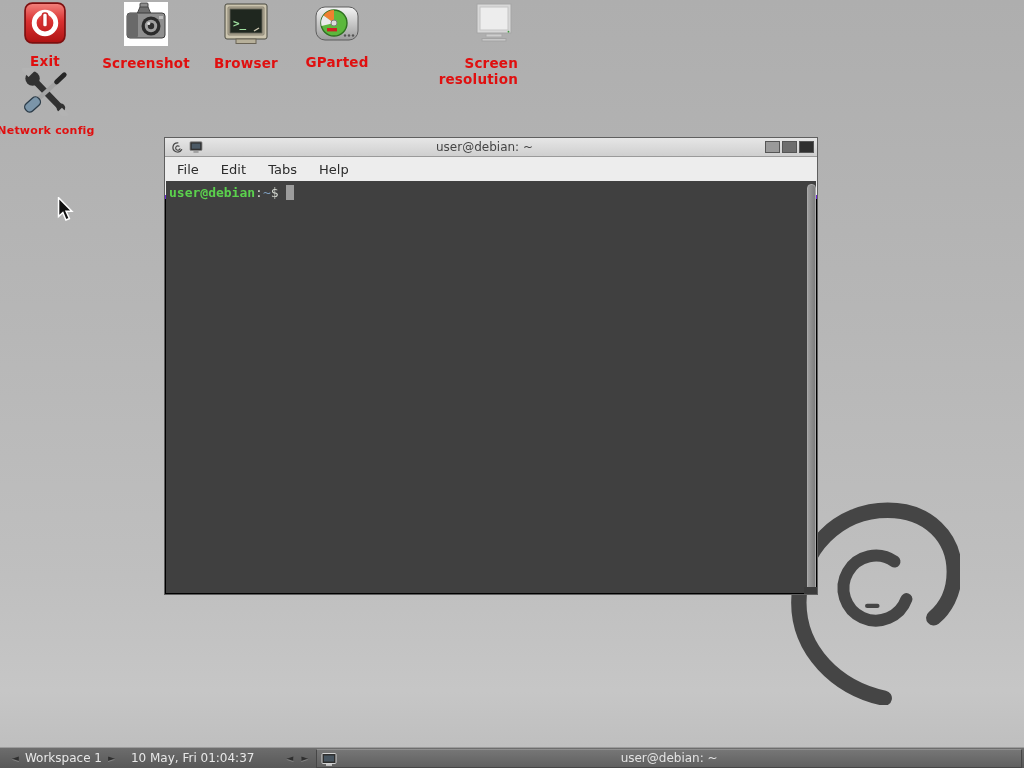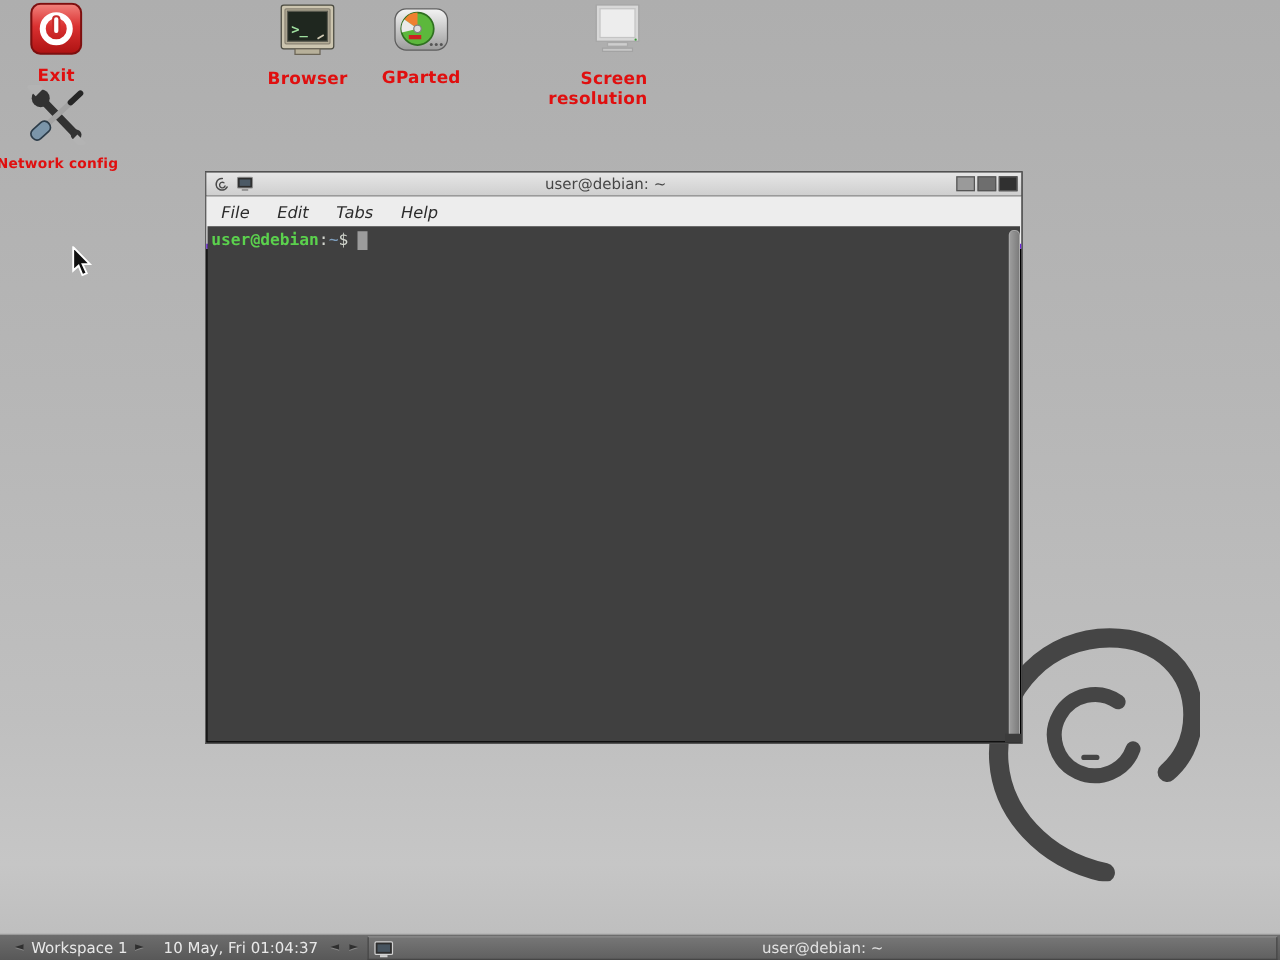--- a/index.html
+++ b/index.html
@@ -16,21 +16,21 @@
   
   #term-win{position:absolute; left:164px; top:137px; width:654px; height:458px;
     border:1px solid #5f5f5f; box-sizing:border-box; background:#000;}
   #titlebar{height:19px; background:linear-gradient(180deg,#e6e6e6,#cfcfcf);
     border-bottom:1px solid #9a9a9a; display:flex; align-items:center; padding:0 3px; box-sizing:border-box;}
   #titlebar .ticon{margin:0 3px; line-height:0;}
   #title-text{flex:1; text-align:center; font-size:12px; color:#454545;}
   .winbtn{width:15px; height:12px; margin-left:2px; border:1px solid #555; box-sizing:border-box;}
   #btn-min{background:#9a9a9a;} #btn-max{background:#6e6e6e;} #btn-close{background:#303030;}
   #menubar{height:42px; background:#ededed; border-bottom:4px solid #6d28d9;
-    line-height:23px; padding-left:12px; box-sizing:border-box;font-style:italic;}
+    line-height:23px; padding-left:12px; box-sizing:border-box;}
   .menu-item{display:inline-block; margin-right:17px; font-size:13px; color:#2c2c2c; cursor:default;}
   #term-content{position:absolute; left:1px; right:1px; top:43px; bottom:1px; background:#404040;
     font-family:"DejaVu Sans Mono", monospace; font-size:13px; padding:4px 3px; box-sizing:border-box;}
   #prompt .uh{color:#5bd14d; font-weight:700;}
   #prompt .sep{color:#d3d7cf;}
   #prompt .path{color:#7e9fbf;}
   #prompt .dollar{color:#d3d7cf;}
   #cursor-block{display:inline-block; width:8px; height:15px; background:#9c9c9c; margin-left:7px; vertical-align:text-bottom;}
   #term-scrollbar{position:absolute; right:1px; top:46px; bottom:3px; width:9px;
     background:linear-gradient(90deg,#9c9c9c,#7d7d7d); border:1px solid #a9a9a9;
@@ -38,21 +38,21 @@
   #resize-grip{position:absolute; right:0; bottom:0; width:13px; height:7px; background:#3b3b3b;}
   
   #watermark{position:absolute; left:788px; top:500px; line-height:0;}
   #mouse-cursor{position:absolute; left:57px; top:197px; line-height:0;}
   
   #taskbar{position:absolute; left:0; bottom:0; width:1024px; height:21px;
     background:linear-gradient(180deg,#6d6d6d,#585858); border-top:1px solid #9b9b9b;
     box-sizing:border-box; display:flex; align-items:center; padding:0 2px 0 8px; color:#e8e8e8; font-size:12px;}
   .tb-arrow{font-size:9px; color:#2f2f2f; text-shadow:0 1px 0 rgba(255,255,255,.25); padding:0 4px; cursor:default;}
   #tb-workspace{margin:0 2px; white-space:nowrap;}
-  #tb-clock{margin:0 6px 0 12px; white-space:nowrap;}
+  #tb-clock{margin:0 28px 0 12px; white-space:nowrap;}
   #task-button{flex:1; height:19px; margin-left:4px; position:relative;
     background:linear-gradient(180deg,#767676,#606060);
     border:1px solid #464646; border-top-color:#8f8f8f; box-sizing:border-box;
     display:flex; align-items:center; justify-content:center;}
   #task-button .ticon{position:absolute; left:4px; top:2px; line-height:0;}
   #task-title{font-size:12px; color:#e3e3e3;}
 </style>
 </head>
 <body>
 
@@ -69,20 +69,37 @@
         </linearGradient>
           </defs>
         <rect x="1" y="1" width="38" height="38" rx="7" fill="url(#gEx)" stroke="#7d0f0f" stroke-width="1.6"></rect>
         <circle cx="20" cy="20" r="10.3" fill="none" stroke="#ffffff" stroke-width="4.6"></circle>
         <rect x="17.6" y="10.5" width="4.8" height="13.5" rx="2.2" fill="#ffffff" stroke="#c92c2c" stroke-width="1.6"></rect>
       </svg>
     </span>
     <span class="lbl">Exit</span>
   </div>
 
+  <div class="dicon" style="left:81px;top:2px;">
+    <span class="img">
+      <svg width="44" height="44" viewBox="0 0 44 44">
+        <rect x="0" y="0" width="44" height="44" fill="#ffffff"></rect>
+        <rect x="16" y="1" width="8" height="5" rx="1" fill="#8d8d8d" stroke="#474747"></rect>
+        <polygon points="13,12 16,5 24,5 27,12" fill="#6f6f6f" stroke="#474747"></polygon>
+        <rect x="3" y="11" width="38" height="25" rx="3" fill="#8f8f8f" stroke="#3c3c3c"></rect>
+        <rect x="3" y="11" width="11" height="25" rx="3" fill="#696969"></rect>
+        <circle cx="27" cy="24" r="9.5" fill="#2b2b2b"></circle>
+        <circle cx="27" cy="24" r="6.2" fill="#a0a0a0"></circle>
+        <circle cx="27" cy="24" r="3.2" fill="#2f2f2f"></circle>
+        <circle cx="24.8" cy="21.4" r="1.5" fill="#e0e0e0"></circle>
+        <rect x="35" y="14" width="4" height="3" fill="#bdbdbd"></rect>
+      </svg>
+    </span>
+    <span class="lbl">Screenshot</span>
+  </div>
 
   <div class="dicon" style="left:181px;top:2px;">
     <span class="img">
       <svg width="46" height="44" viewBox="0 0 46 44">
         <rect x="2" y="2" width="42" height="35" rx="2" fill="#ccc5af" stroke="#49493f"></rect>
         <rect x="5" y="5" width="36" height="28" rx="1" fill="#b4ad97" stroke="#8a8474"></rect>
         <rect x="7" y="7" width="32" height="24" fill="#1f271f" stroke="#5a5a50"></rect>
         <text x="10" y="25" font-family="DejaVu Sans Mono, monospace" font-size="11" font-weight="bold" fill="#9fdf9f">&gt;_</text>
         <path d="M31 29 L36 26" stroke="#cfc8b2" stroke-width="1.4"></path>
         <rect x="13" y="37" width="20" height="4.5" fill="#b7b09a" stroke="#6a6456"></rect>

